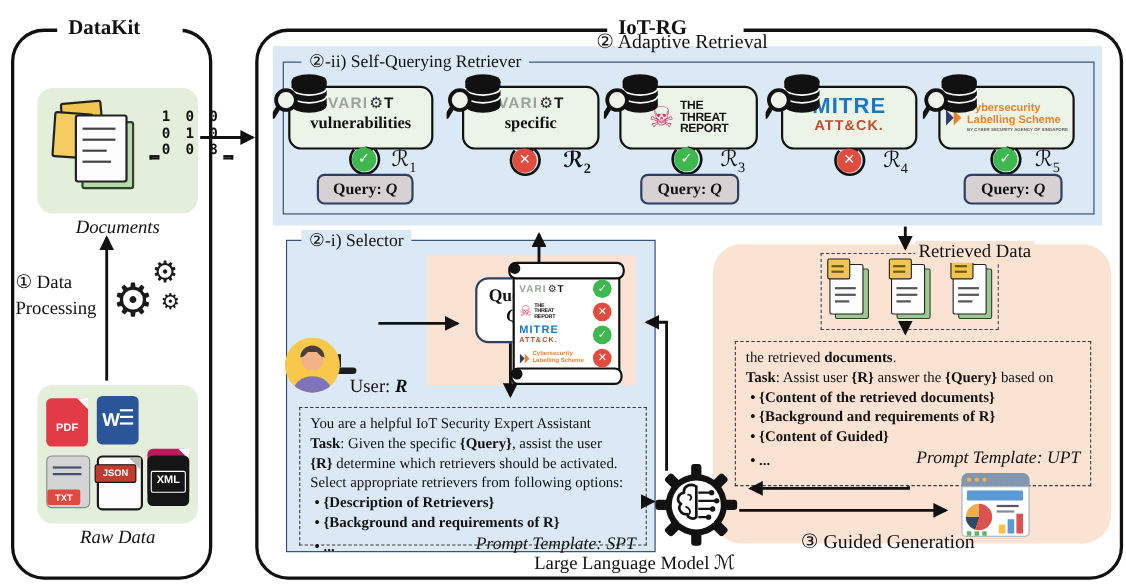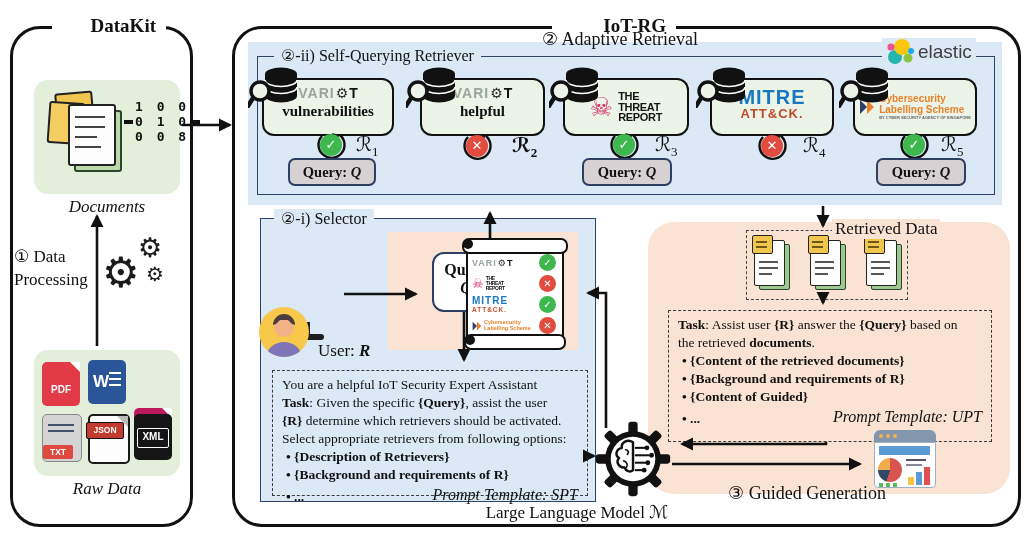--- a/index.html
+++ b/index.html
@@ -8,21 +8,21 @@
   .abs{position:absolute;}
   .sans{font-family:"Liberation Sans","DejaVu Sans",sans-serif;}
   .mono{font-family:"DejaVu Sans Mono",monospace;}
   .b{font-weight:bold;}
   .i{font-style:italic;}
   .ctr{text-align:center;}
   .nowrap{white-space:nowrap;}
 
   
   .bigpanel{border:3px solid #111;border-radius:30px;background:transparent;}
-  .legend-chip{position:absolute;background:#fff;padding:0 10px;font-weight:bold;font-size:19px;text-align:right;}
+  .legend-chip{position:absolute;background:#fff;padding:0 10px;font-weight:bold;font-size:19px;text-align:left;}
   .bluefield{border:1.6px solid #2e4468;}
   .field-legend{position:absolute;background:#dbe8f5;padding:0 7px;font-size:16px;white-space:nowrap;}
 
   
   .rbox{background:#ecf3e7;border:2.6px solid #111;border-radius:12px;}
   .rname{font-weight:bold;font-size:15px;text-align:center;}
   .qbox{background:#d7d1d4;border:2px solid #2d3f63;border-radius:7px;font-size:14.5px;
         font-weight:bold;text-align:center;}
   .rlab{font-size:20px;font-style:italic;}
   .rlab sub{font-size:13px;font-style:normal;}
@@ -84,21 +84,21 @@
     <div class="abs" style="left:12px;top:2px;width:34px;height:40px;background:#f0c64f;border:2px solid #222;border-radius:3px;transform:rotate(-5deg);"></div>
     <div class="abs" style="left:4px;top:12px;width:32px;height:38px;background:#f3cd60;border:2px solid #222;border-radius:3px;transform:rotate(4deg);"></div>
     <div class="abs" style="left:30px;top:20px;width:44px;height:58px;background:#b9d9a8;border:2px solid #2c442c;border-radius:3px;"></div>
     <div class="abs" style="left:24px;top:14px;width:44px;height:58px;background:#fdfdfd;border:2px solid #222;border-radius:3px;">
       <div style="position:absolute;left:5px;top:10px;width:30px;height:2.4px;background:#444;"></div>
       <div style="position:absolute;left:5px;top:20px;width:30px;height:2.4px;background:#444;"></div>
       <div style="position:absolute;left:5px;top:30px;width:22px;height:2.4px;background:#444;"></div>
       <div style="position:absolute;left:5px;top:40px;width:26px;height:2.4px;background:#444;"></div>
     </div>
   </div>
-  <div class="abs" style="left:124px;top:98px;display:flex;align-items:center;">
+  <div class="abs" style="left:136px;top:98px;display:flex;align-items:flex-end;">
     <div class="bracket l"></div>
     <div class="mono ctr" style="padding:1px 2px;">
       <div class="matrix-row">1 0 0</div>
       <div class="matrix-row">0 1 0</div>
       <div class="matrix-row">0 0 8</div>
     </div>
     <div class="bracket r"></div>
   </div>
   <div class="abs i ctr" style="left:34px;top:197px;width:146px;font-size:17px;">Documents</div>
 
@@ -149,30 +149,20 @@
   <div class="abs i ctr" style="left:34px;top:479px;width:146px;font-size:17px;">Raw Data</div>
 
   <div class="abs bigpanel" style="left:232px;top:26px;width:783px;height:495px;"></div>
   <div class="legend-chip" style="left:552px;top:15px;width:104px;">IoT-RG</div>
   <div class="abs ctr" style="left:470px;top:28px;width:300px;font-size:18px;z-index:5;">② Adaptive Retrieval</div>
 
   <div class="abs" style="left:248px;top:42px;width:754px;height:163px;background:#dbe8f5;"></div>
   <div class="abs bluefield" style="left:257px;top:56px;width:736px;height:137px;"></div>
   <div class="field-legend" style="left:274px;top:46px;">②-ii) Self-Querying Retriever</div>
 
-  <div class="abs" style="left:882px;top:38px;display:flex;align-items:center;gap:4px;background:#dbe8f5;padding:0 4px;z-index:6;">
-    <svg width="28" height="28" viewBox="0 0 28 28">
-      <circle cx="9" cy="19" r="7" fill="#24b5ac"></circle>
-      <circle cx="16" cy="9" r="8" fill="#f9c80e"></circle>
-      <circle cx="5" cy="9" r="3.6" fill="#ef4f98"></circle>
-      <circle cx="22" cy="20" r="4.5" fill="#8bc540"></circle>
-      <circle cx="25" cy="13" r="3" fill="#1ba9f5"></circle>
-    </svg>
-    <span class="sans" style="font-size:19px;color:#3f3f3f;">elastic</span>
-  </div>
 
   <div class="abs rbox" style="left:262px;top:78px;width:128px;height:54px;">
     <div class="variot" style="margin-top:5px;font-size:14px;">
       <span class="v-pre">VARI</span>
         <span class="v-gear">⚙</span>
         <span class="v-post">T</span>
     </div>
     <div class="rname" style="margin-top:2px;">vulnerabilities</div>
   </div>
   <svg class="abs" style="left:248px;top:66px;" width="54" height="42" viewBox="0 0 54 42">
@@ -192,21 +182,21 @@
   </div>
   <div class="abs rlab" style="left:356px;top:132px;"><span>ℛ</span><sub>1</sub></div>
   <div class="abs qbox" style="left:288px;top:158px;width:84px;height:24px;line-height:24px;"><span>Query:</span> <span class="i">Q</span></div>
 
   <div class="abs rbox" style="left:420px;top:78px;width:121px;height:54px;">
     <div class="variot" style="margin-top:5px;font-size:14px;">
       <span class="v-pre">VARI</span>
         <span class="v-gear">⚙</span>
         <span class="v-post">T</span>
     </div>
-    <div class="rname" style="margin-top:2px;">helpful</div>
+    <div class="rname" style="margin-top:2px;">specific</div>
   </div>
   <svg class="abs" style="left:406px;top:66px;" width="54" height="42" viewBox="0 0 54 42">
     <ellipse cx="33" cy="8" rx="16" ry="6.5" fill="#111"></ellipse>
       <rect x="17" y="8" width="32" height="22" fill="#111"></rect>
     <ellipse cx="33" cy="30" rx="16" ry="6.5" fill="#111"></ellipse>
     <path d="M17,14 a16,6.5 0 0 0 32,0 M17,21 a16,6.5 0 0 0 32,0" fill="none" stroke="#fff" stroke-width="1.6"></path>
     <circle cx="12" cy="25" r="9" fill="#eef3ea" stroke="#111" stroke-width="3.4"></circle>
     <line x1="5" y1="32" x2="0" y2="40" stroke="#111" stroke-width="4.4" stroke-linecap="round"></line>
   </svg>
   <div class="abs" style="left:459px;top:128px;width:36px;height:36px;">
@@ -431,22 +421,22 @@
         <div class="d-line" style="top:32px;width:13px;"></div>
     </div>
     <div class="d-note">
         <div class="d-nline" style="top:5px;"></div>
         <div class="d-nline" style="top:10px;"></div>
       </div>
   </div>
   <div class="abs nowrap" style="left:832px;top:219px;font-size:17px;background:#fbe3d3;padding:0 3px;z-index:4;">Retrieved Data</div>
 
   <div class="abs prompt" style="left:668px;top:310px;width:324px;height:132px;box-sizing:border-box;">
+    <div><span>the retrieved </span><span class="b">documents</span><span>.</span></div>
     <div><span class="b">Task</span><span>: Assist user </span><span class="b">{R}</span><span> answer the </span><span class="b">{Query}</span><span> based on</span></div>
-    <div><span>the retrieved </span><span class="b">documents</span><span>.</span></div>
     <div class="bul">{Content of the retrieved documents}</div>
     <div class="bul">{Background and requirements of R}</div>
     <div class="bul">{Content of Guided}</div>
     <div style="display:flex;justify-content:space-between;align-items:flex-end;">
       <span class="bul">...</span>
       <span class="pcap">Prompt Template: UPT</span>
     </div>
   </div>
 
   <div class="abs" style="left:874px;top:430px;width:62px;height:58px;">

